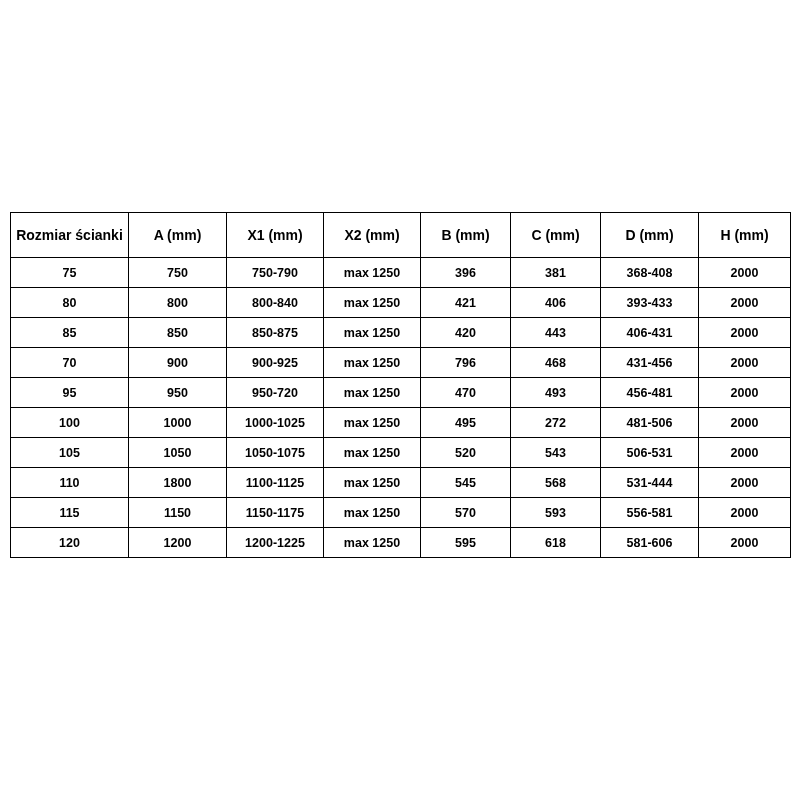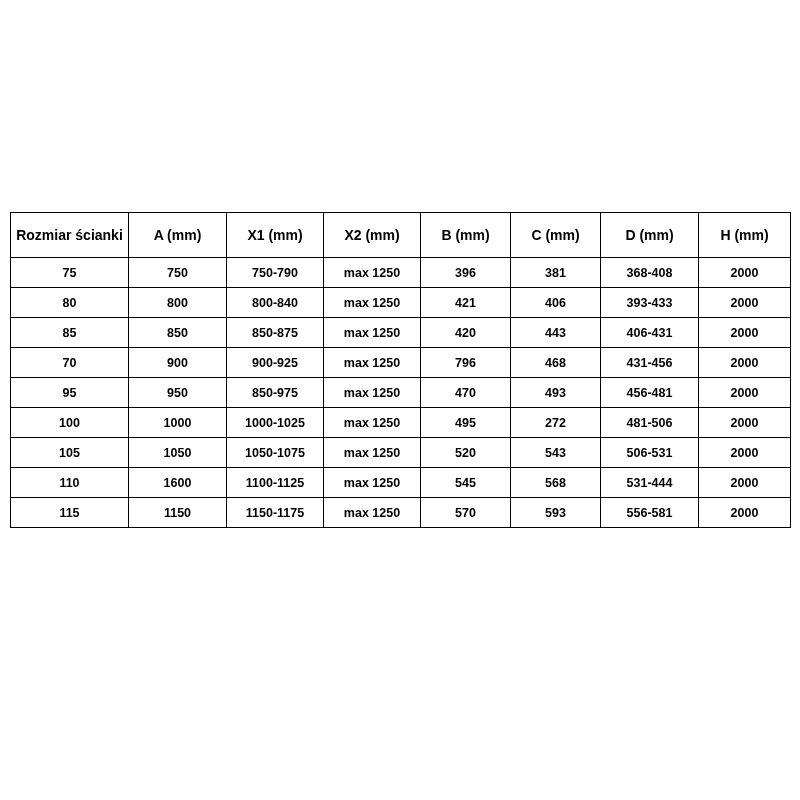--- a/index.html
+++ b/index.html
@@ -114,21 +114,21 @@
         <td>900-925</td>
         <td>max 1250</td>
         <td>796</td>
         <td>468</td>
         <td>431-456</td>
         <td>2000</td>
       </tr>
       <tr>
         <td>95</td>
         <td>950</td>
-        <td>850-975</td>
+        <td>950-720</td>
         <td>max 1250</td>
         <td>470</td>
         <td>493</td>
         <td>456-481</td>
         <td>2000</td>
       </tr>
       <tr>
         <td>100</td>
         <td>1000</td>
         <td>1000-1025</td>
@@ -143,33 +143,43 @@
         <td>1050</td>
         <td>1050-1075</td>
         <td>max 1250</td>
         <td>520</td>
         <td>543</td>
         <td>506-531</td>
         <td>2000</td>
       </tr>
       <tr>
         <td>110</td>
-        <td>1600</td>
+        <td>1800</td>
         <td>1100-1125</td>
         <td>max 1250</td>
         <td>545</td>
         <td>568</td>
         <td>531-444</td>
         <td>2000</td>
       </tr>
       <tr>
         <td>115</td>
         <td>1150</td>
         <td>1150-1175</td>
         <td>max 1250</td>
         <td>570</td>
         <td>593</td>
         <td>556-581</td>
         <td>2000</td>
       </tr>
+      <tr>
+        <td>120</td>
+        <td>1200</td>
+        <td>1200-1225</td>
+        <td>max 1250</td>
+        <td>595</td>
+        <td>618</td>
+        <td>581-606</td>
+        <td>2000</td>
+      </tr>
     </tbody>
   </table>
 </div>
 
 </body></html>

